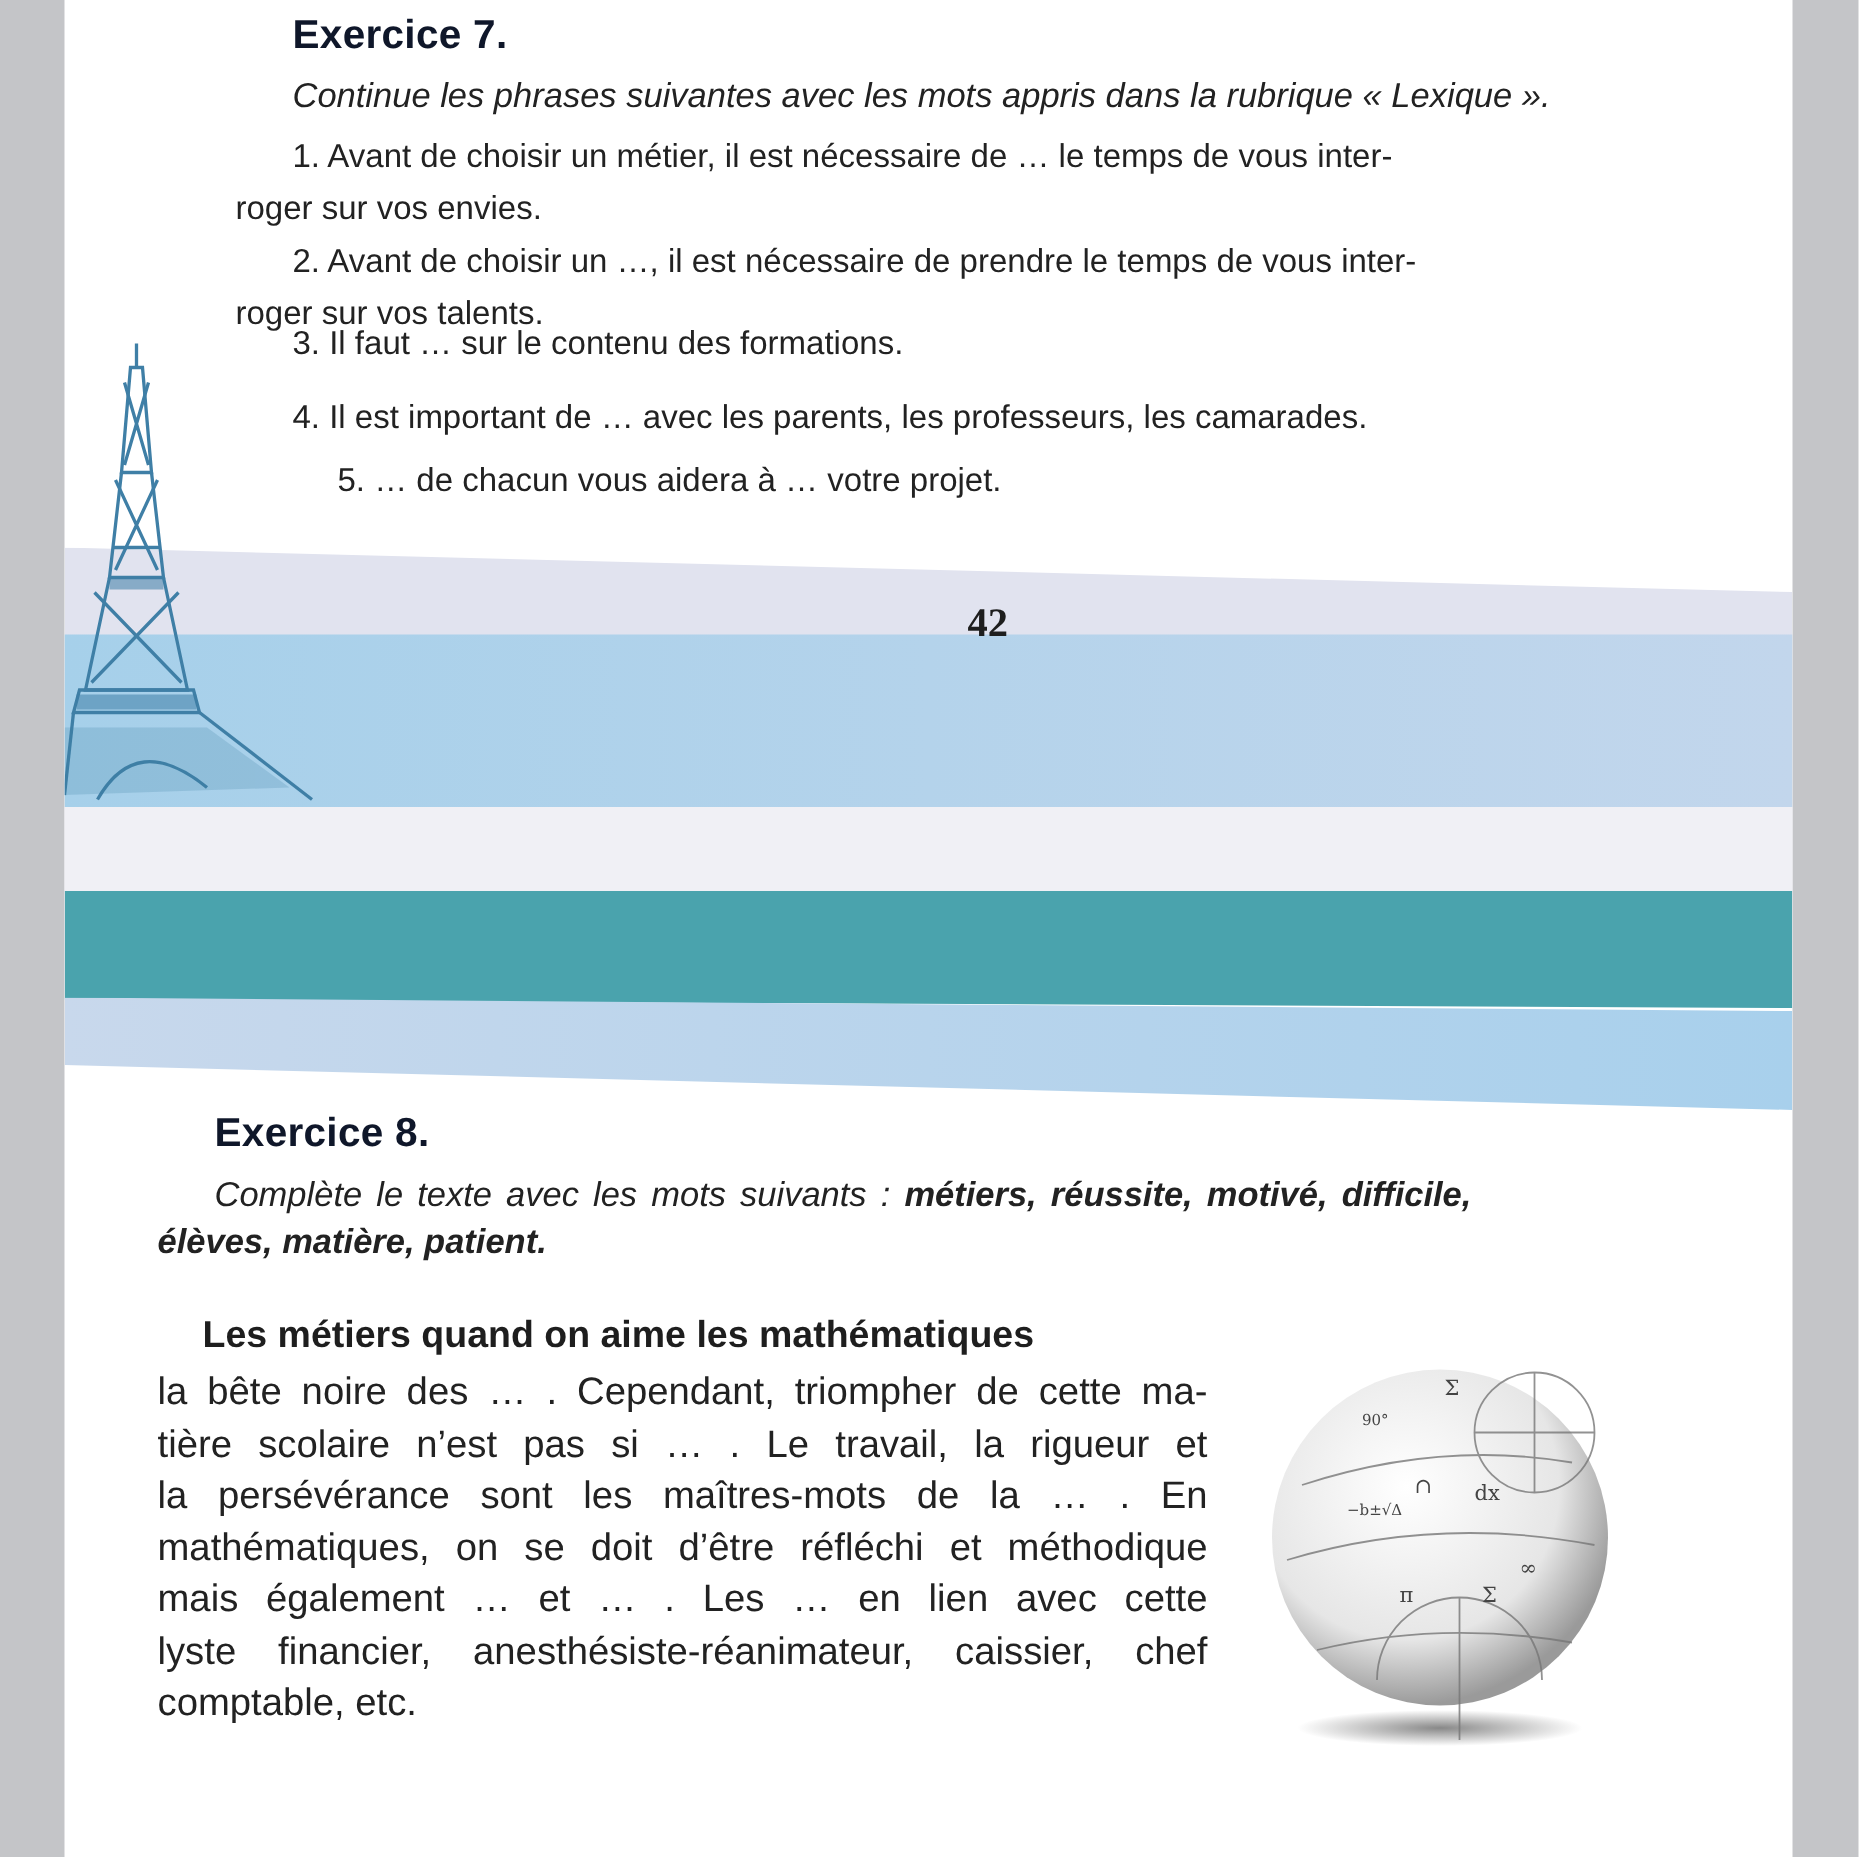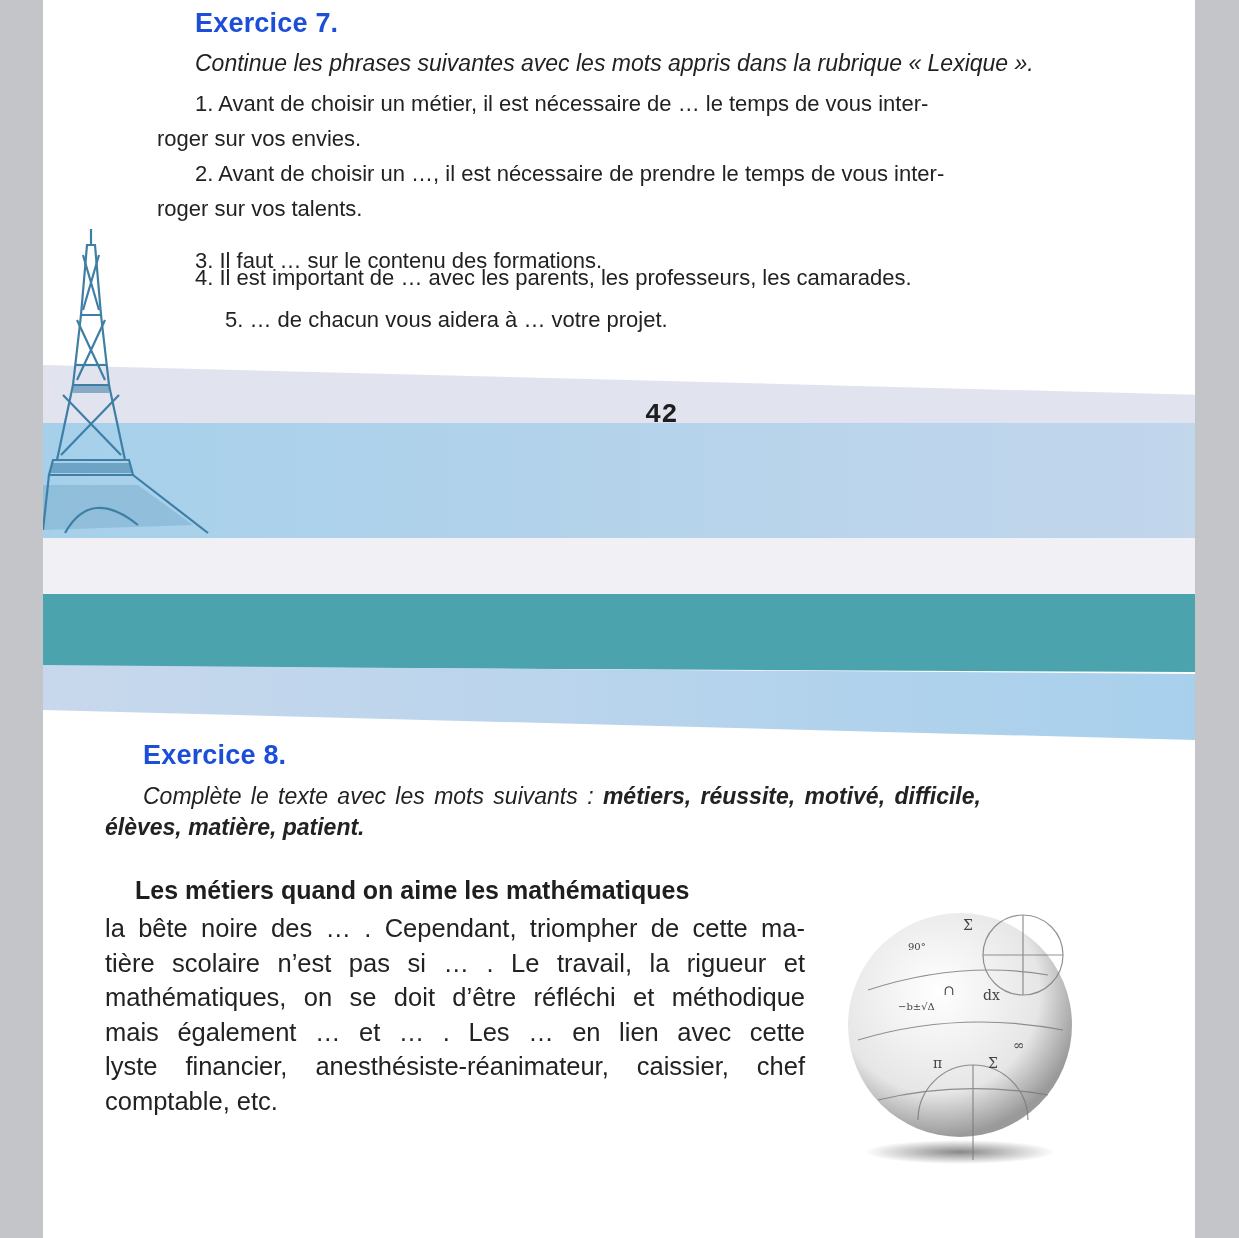--- a/index.html
+++ b/index.html
@@ -1,48 +1,48 @@
 <!DOCTYPE html>
 <html><head>
 <meta charset="utf-8">
 <style>
   html, body { margin:0; padding:0; }
   body { width:1239px; height:1238px; background:#c4c5c8; position:relative; overflow:hidden;
          font-family:"Liberation Sans", sans-serif; color:#222; }
   .page { position:absolute; left:43px; top:0; width:1152px; height:1238px; background:#fff; overflow:hidden; }
   .abs { position:absolute; }
-  .ex-title { color:#1d4ed8; font-weight:bold; font-size:27px; letter-spacing:0.2px; }
+  .ex-title { color:#0f172a; font-weight:bold; font-size:27px; letter-spacing:0.2px; }
   .instr { font-style:italic; font-size:23px; color:#222; }
   .line { font-size:22px; color:#222; white-space:nowrap; }
   .band-top-light { left:0; top:365px; width:1152px; height:66px; background:#e1e3ef;
        clip-path:polygon(0 0, 100% 45%, 100% 100%, 0 100%); }
   .band-top-mid { left:0; top:423px; width:1152px; height:115px; background:linear-gradient(90deg,#a6d0ea,#c2d6ec); }
   .band-gap { left:0; top:538px; width:1152px; height:56px; background:#f0f0f5; }
   .band-teal { left:0; top:594px; width:1152px; height:78px; background:#4aa3ad;
        clip-path:polygon(0 0, 100% 0, 100% 100%, 0 93%); }
   .band-low { left:0; top:665px; width:1152px; height:75px; background:linear-gradient(90deg,#c8d8ec,#a8d0ec);
        clip-path:polygon(0 0, 100% 12%, 100% 100%, 0 60%); }
-  .page-num { font-family:Liberation Mono, monospace; font-weight:bold; font-size:27px; color:#1e1e1e; }
+  .page-num { font-family:Liberation Serif, serif; font-weight:bold; font-size:27px; color:#1e1e1e; }
   .para { font-size:25.5px; line-height:34.5px; text-align:justify; color:#222; width:700px; }
   .para span.ln { display:block; text-align:justify; text-align-last:justify; }
   .para span.ln.last { text-align-last:left; }
 </style>
 </head>
 <body>
 
 <div class="page">
 
   <div class="abs ex-title" style="left:152px; top:8px;">Exercice 7.</div>
   <div class="abs instr" style="left:152px; top:50px;">Continue les phrases suivantes avec les mots appris dans la rubrique « Lexique ».</div>
 
   <div class="abs line" style="left:152px; top:91px;">1. Avant de choisir un métier, il est nécessaire de … le temps de vous inter-</div>
   <div class="abs line" style="left:114px; top:126px;">roger sur vos envies.</div>
   <div class="abs line" style="left:152px; top:161px;">2. Avant de choisir un …, il est nécessaire de prendre le temps de vous inter-</div>
   <div class="abs line" style="left:114px; top:196px;">roger sur vos talents.</div>
-  <div class="abs line" style="left:152px; top:248px;">3. Il faut … sur le contenu des formations.</div>
+  <div class="abs line" style="left:152px; top:216px;">3. Il faut … sur le contenu des formations.</div>
   <div class="abs line" style="left:152px; top:265px;">4. Il est important de … avec les parents, les professeurs, les camarades.</div>
   <div class="abs line" style="left:152px; top:307px;margin-left:30px;">5.  … de chacun vous aidera à … votre projet.</div>
 
   <div class="abs band-top-light"></div>
   <div class="abs band-top-mid"></div>
   <div class="abs band-gap"></div>
   <div class="abs band-teal"></div>
   <div class="abs band-low"></div>
 
   <div class="abs page-num" style="left:602px; top:400px;">42</div>
@@ -75,20 +75,21 @@
   </div>
   <div class="abs instr" style="left:62px; top:814px;">
     <b>élèves, matière, patient.</b>
   </div>
 
   <div class="abs" style="left:92px; top:876px; font-weight:bold; font-size:25px; color:#1e1e1e;">Les métiers quand on aime les mathématiques</div>
 
   <div class="abs para" style="left:62px; top:911px;">
     <span class="ln">la bête noire des … . Cependant, triompher de cette ma-</span>
     <span class="ln">tière scolaire n’est pas si … . Le travail, la rigueur et</span>
+    <span class="ln">la persévérance sont les maîtres-mots de la … . En</span>
     <span class="ln">mathématiques, on se doit d’être réfléchi et méthodique</span>
     <span class="ln">mais également … et … . Les … en lien avec cette</span>
     <span class="ln">lyste financier, anesthésiste-réanimateur, caissier, chef</span>
     <span class="ln last">comptable, etc.</span>
   </div>
 
   <svg class="abs" style="left:805px; top:890px;" width="225" height="280" viewBox="0 0 225 280">
     <defs>
       <radialGradient id="sph" cx="40%" cy="35%" r="65%">
         <stop offset="0%" stop-color="#ffffff"></stop>

